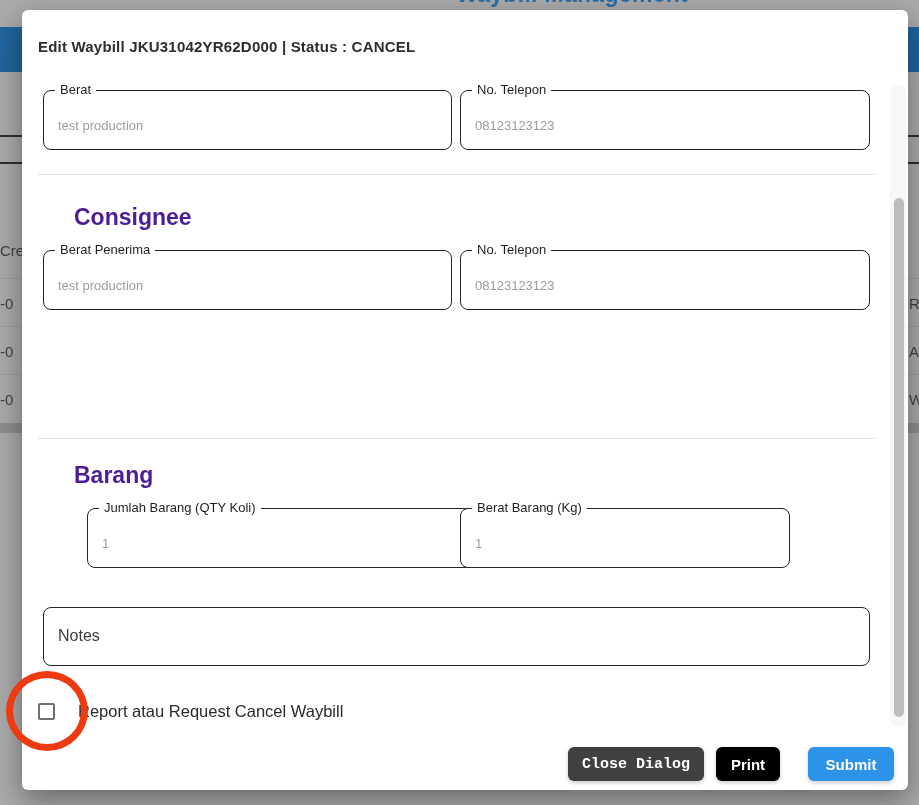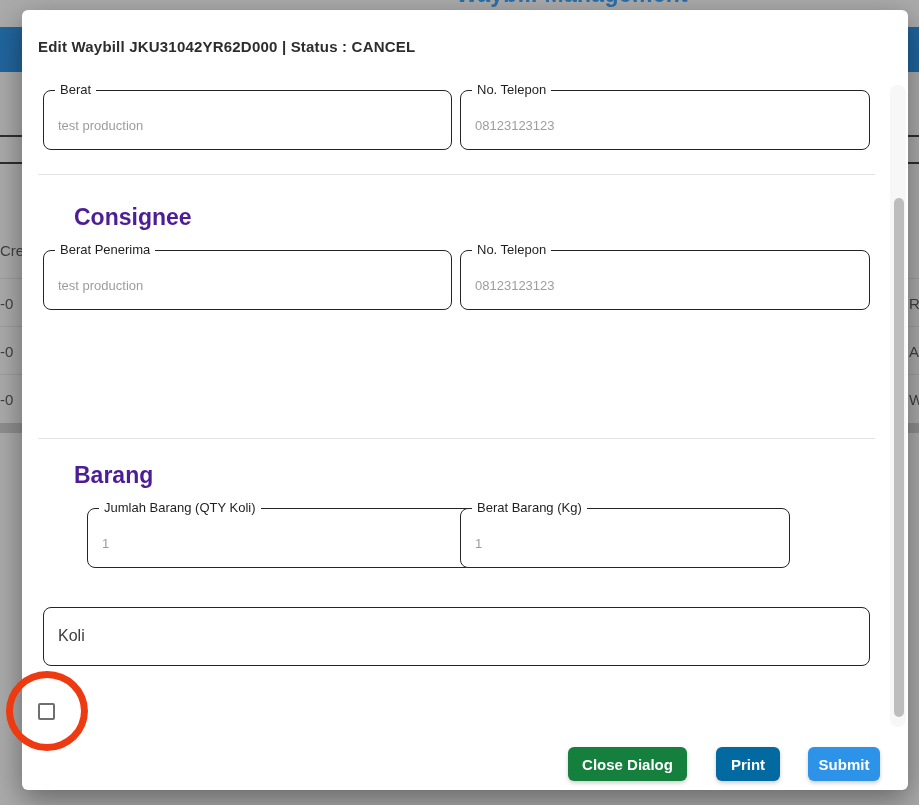--- a/index.html
+++ b/index.html
@@ -63,23 +63,23 @@
     background:#fff; display:inline-block;
   }
   .cb-label { margin-left:23px; font-size:16.5px; color:#2b2b2b; }
   .btn {
     position:absolute; top:737px; height:34px;
     border:none; border-radius:6px; color:#fff;
     font-family:"Liberation Sans", sans-serif;
     font-size:15px; font-weight:700; cursor:pointer;
     box-shadow:0 2px 4px rgba(0,0,0,.2);
   }
-  .btn-close { left:546px; width:119px; background:#15803d; }
-  .btn-print { left:694px; width:64px; background:#0369a1; }
-  .btn-submit { left:786px; width:72px; background:#2d93e8; }
+  .btn-close { left:546px; width:136px; background:#404040;font-family:Liberation Mono, monospace; }
+  .btn-print { left:694px; width:64px; background:#000000; }
+  .btn-submit { left:786px; width:86px; background:#2d93e8; }
   .scroll-track { position:absolute; left:868px; top:75px; width:16px; height:642px; background:#f7f7f7; border-radius:8px; }
   .scroll-thumb { position:absolute; left:872px; top:188px; width:10px; height:519px; background:#bdbdbd; border-radius:6px; }
   
   .annot-circle {
     position:absolute; left:6px; top:671px; width:82px; height:80px;
     border:7px solid #ee3a10; border-radius:50%;
     z-index:30; background:transparent;
   }
 </style>
 </head>
@@ -136,25 +136,26 @@
   <div class="field" style="left:21px; top:498px; width:409px;margin-left:44px;">
     <label>Jumlah Barang (QTY Koli)</label>
     <input type="text" placeholder="1" style="">
   </div>
   <div class="field" style="left:438px; top:498px; width:330px;">
     <label>Berat Barang (Kg)</label>
     <input type="text" placeholder="1" style="">
   </div>
 
   <div class="notes-box">
-    <span>Koli</span>
+    <span>Notes</span>
   </div>
 
   <div class="cb-row">
     <span class="cb"></span>
+    <span class="cb-label">Report atau Request Cancel Waybill</span>
   </div>
 
   <button class="btn btn-close">Close Dialog</button>
   <button class="btn btn-print">Print</button>
   <button class="btn btn-submit">Submit</button>
 
   <div class="scroll-track"></div>
   <div class="scroll-thumb"></div>
 </div>
 

